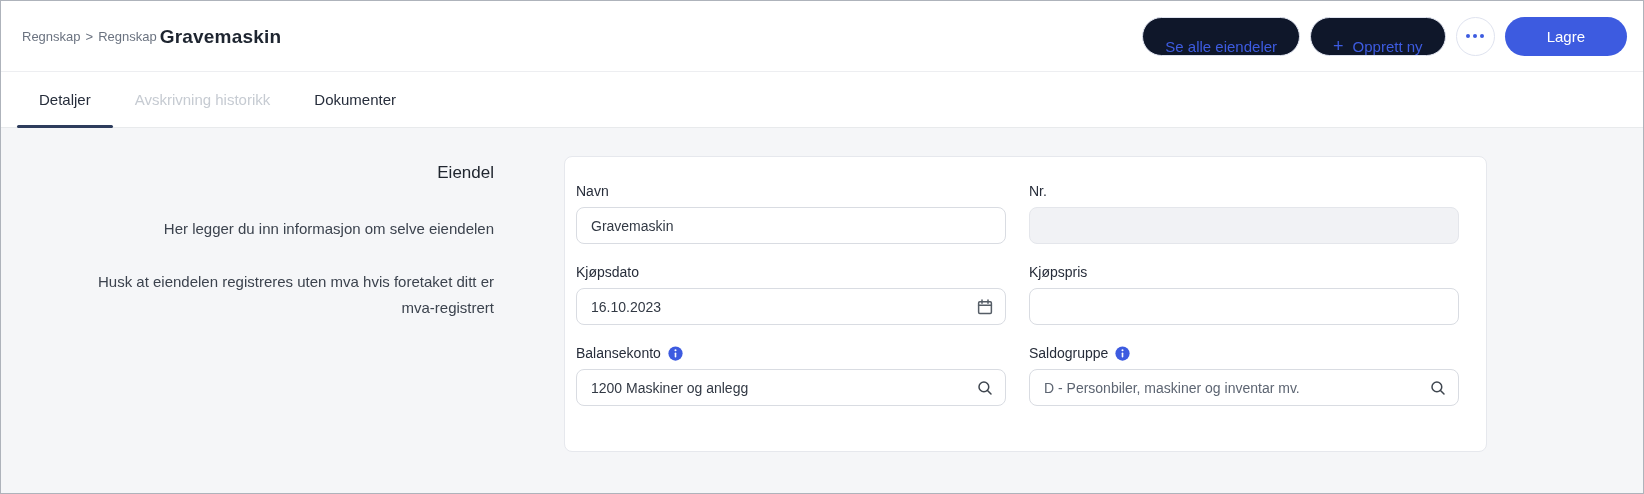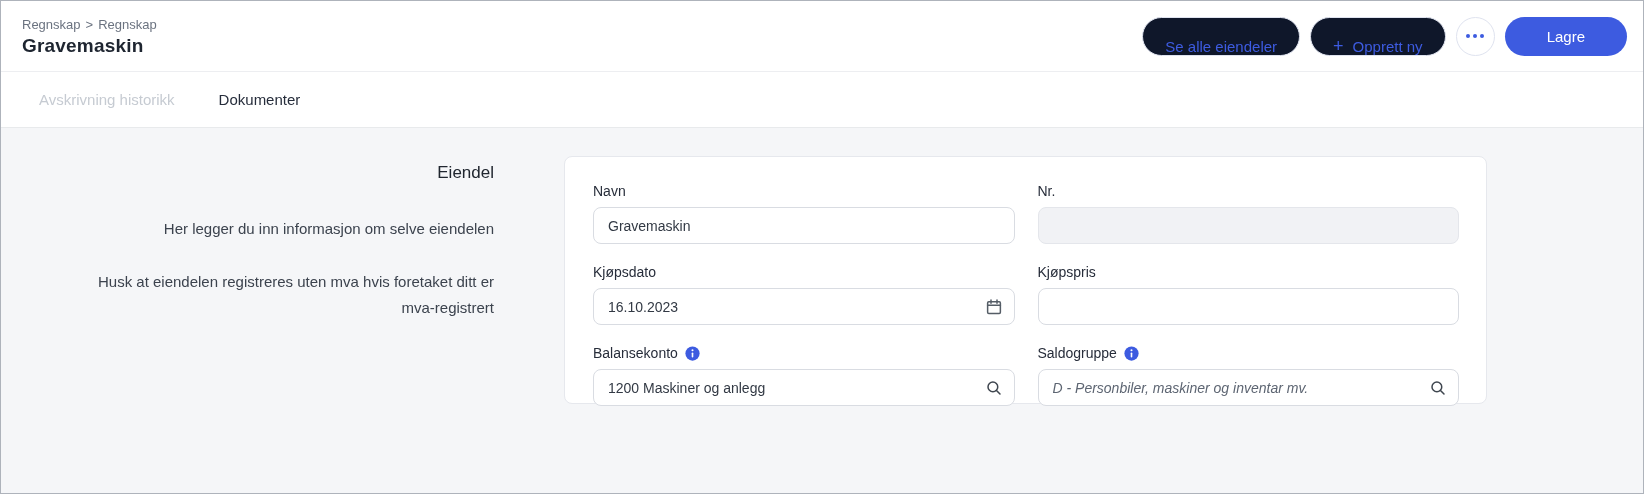--- a/index.html
+++ b/index.html
@@ -17,21 +17,21 @@
   .frame{
     width:1644px;height:494px;box-sizing:border-box;
     border:1px solid #aeb3bb;background:#fff;overflow:hidden;
     display:flex;flex-direction:column;
   }
   
   .header{
     flex:0 0 71px;display:flex;align-items:center;justify-content:space-between;
     padding:0 16px 0 21px;border-bottom:1px solid #edeef1;box-sizing:border-box;background:#fff;
   }
-  .header-left{display:flex;flex-direction:column;gap:3px;padding-top:1px;}
+  .header-left{display:flex;flex-direction:row;gap:3px;padding-top:1px;}
   .breadcrumb{font-size:13px;color:var(--muted);display:flex;gap:5px;align-items:center;}
   .breadcrumb .crumb{cursor:pointer;}
   .page-title{font-size:19px;font-weight:700;color:#1e2530;letter-spacing:.2px;}
   .actions{display:flex;align-items:center;gap:10px;}
   .btn-pill{
     height:39px;border-radius:20px;border:1px solid #dfe3ef;background:#0f172a;
     color:var(--blue);font-size:15px;font-family:Liberation Sans, sans-serif;padding:0 22px;
     display:flex;align-items:flex-end;gap:9px;cursor:pointer;white-space:nowrap;
   }
   .btn-pill .plus{font-size:18px;line-height:1;margin-top:-1px;}
@@ -59,35 +59,35 @@
   }
   .tab--disabled{color:#c6cbd2;cursor:default;}
   
   .content{flex:1;background:var(--bg);display:flex;padding:28px 156px 0 88px;box-sizing:border-box;}
   .side{flex:0 0 405px;width:405px;padding:7px 70px 0 0;box-sizing:content-box;text-align:right;}
   .side-heading{font-size:17px;font-weight:500;color:var(--ink);margin:0 0 33px;}
   .side p{font-size:15px;color:#3c434e;line-height:26px;margin:0 0 27px;max-width:480px;}
   
   .card{
     flex:1;background:#fff;border:1px solid #e6e8ed;border-radius:8px;
-    box-sizing:border-box;height:248px;padding:26px 27px 0 28px;
+    box-sizing:border-box;height:296px;padding:26px 27px 0 11px;
   }
   .form-grid{display:grid;grid-template-columns:1fr 1fr;column-gap:23px;row-gap:20px;}
   .field-label{
     display:flex;align-items:center;gap:7px;font-size:14px;color:var(--label);margin-bottom:8px;
   }
   .input-wrap{position:relative;}
   .input{
     width:100%;height:37px;box-sizing:border-box;border:1px solid var(--input-border);
     border-radius:8px;background:#fff;padding:0 14px;font-size:14px;color:#323944;
     font-family:inherit;outline:none;
   }
   .input--icon{padding-right:42px;}
   .input--disabled{background:#f1f2f5;border-color:#e4e6eb;}
-  .input--muted{color:#5d6572;font-style:italic;}
+  .input--muted{color:#5d6572;}
   .icon-right{
     position:absolute;right:12px;top:50%;transform:translateY(-50%);
     display:flex;align-items:center;cursor:pointer;
   }
   .info-icon{display:flex;align-items:center;cursor:pointer;}
 </style>
 </head>
 <body>
 
 <div class="frame">
@@ -114,20 +114,21 @@
             <i></i>
             <i></i>
             <i></i>
           </span>
       </button>
       <button class="btn-primary">Lagre</button>
     </div>
   </div>
 
   <div class="tabbar">
+    <div class="tab tab--active">Detaljer</div>
     <div class="tab tab--disabled">Avskrivning historikk</div>
     <div class="tab">Dokumenter</div>
   </div>
 
   <div class="content">
 
     <div class="side">
       <h2 class="side-heading">Eiendel</h2>
       <p>Her legger du inn informasjon om selve eiendelen</p>
       <p>Husk at eiendelen registreres uten mva hvis foretaket ditt er mva-registrert</p>

